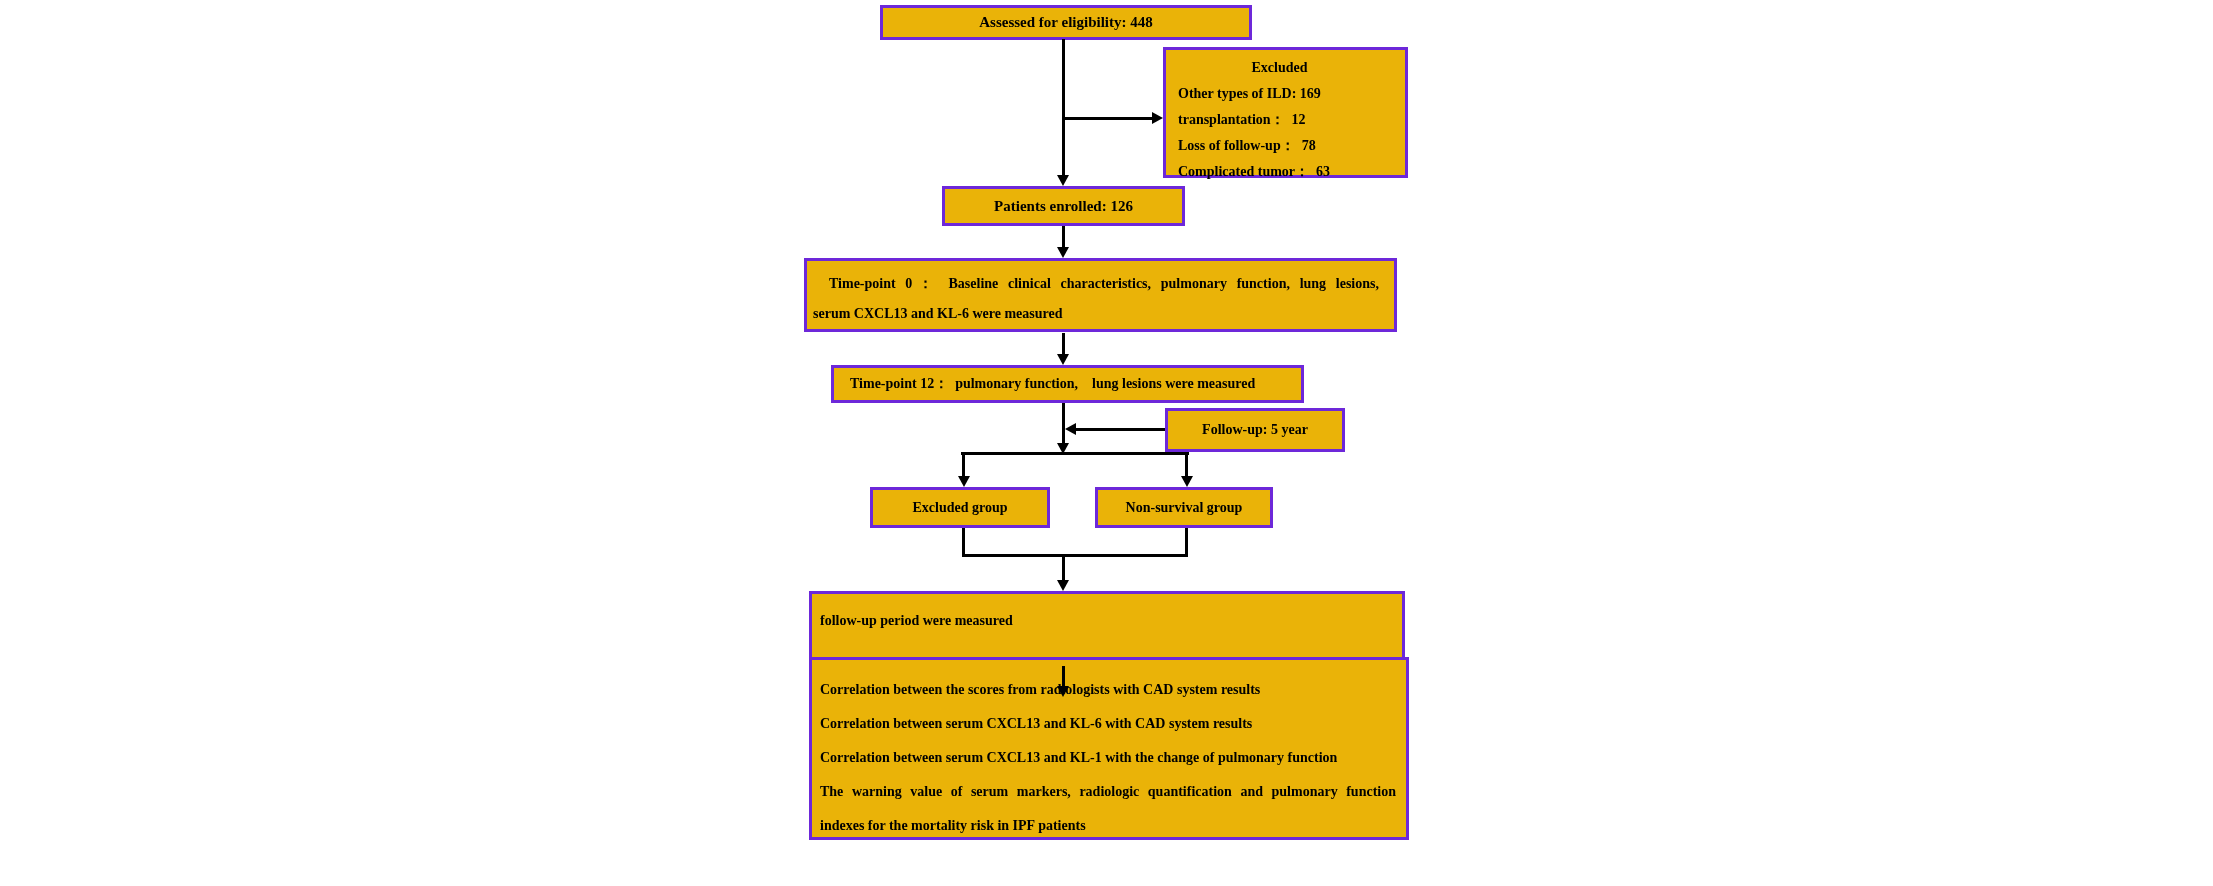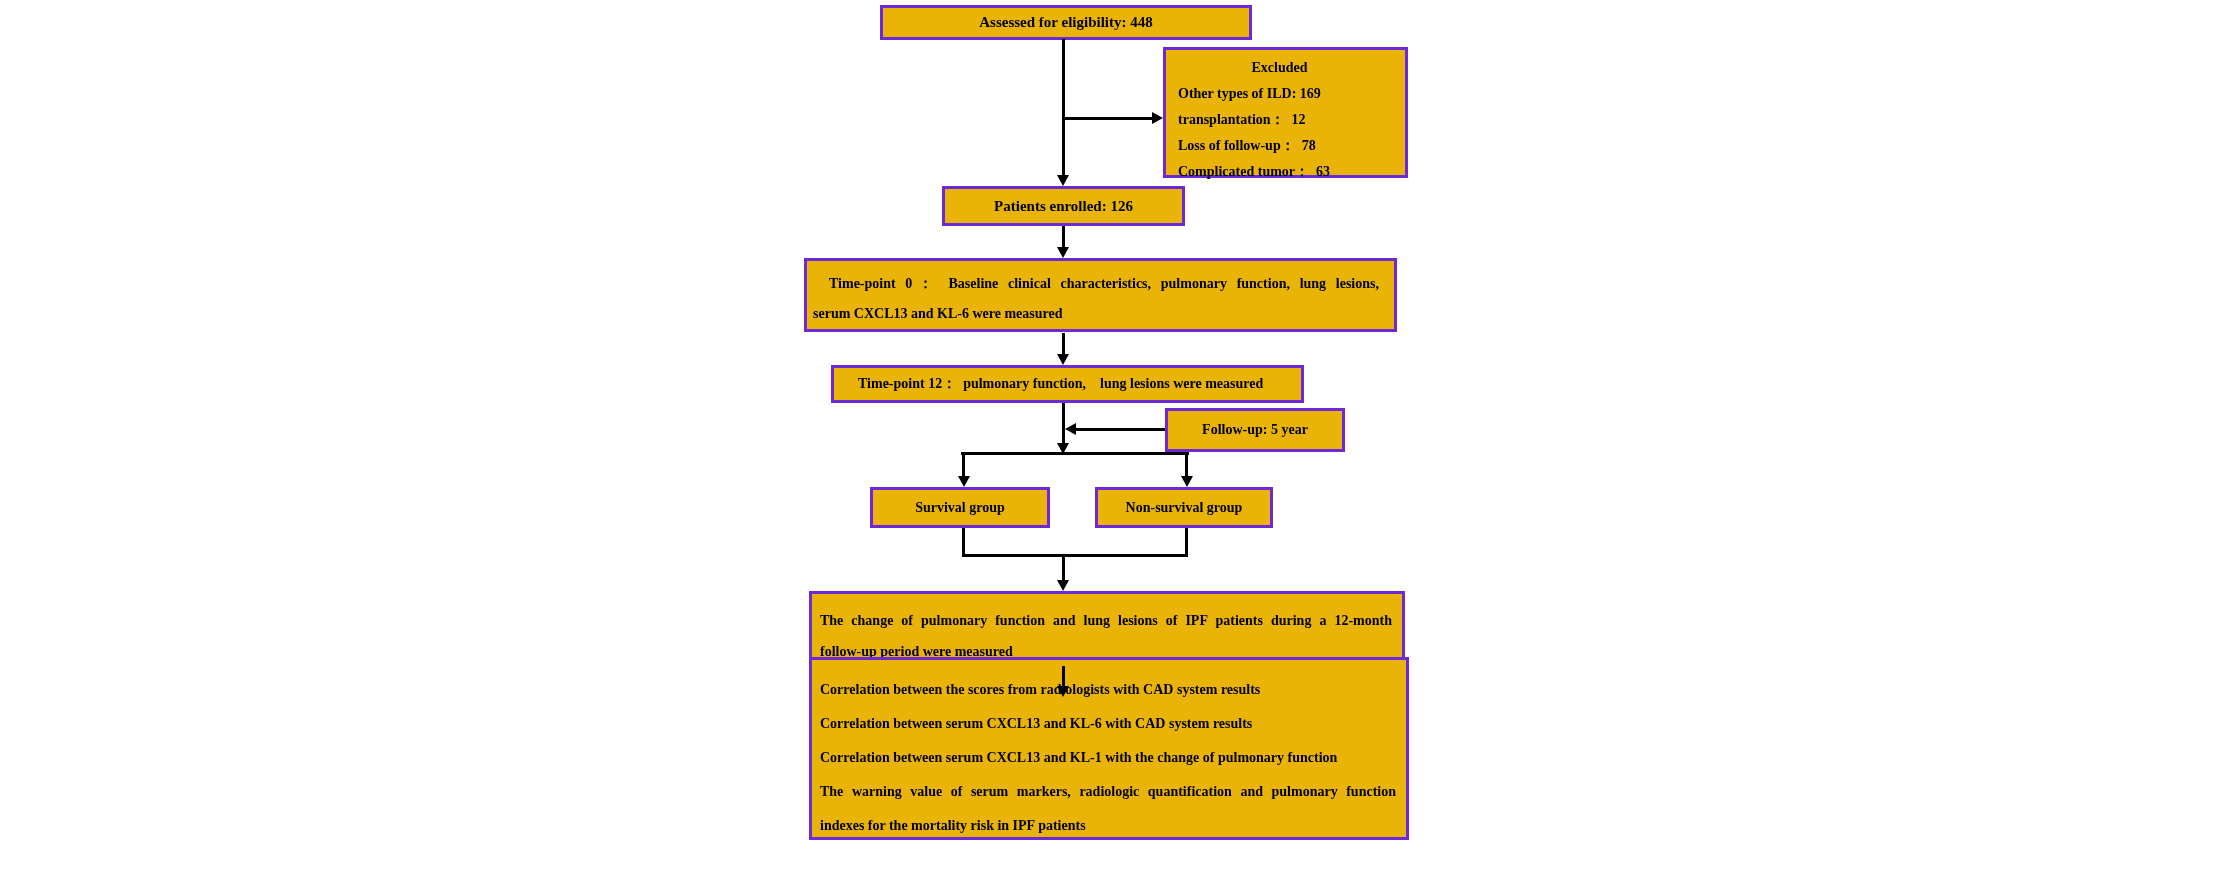--- a/index.html
+++ b/index.html
@@ -50,21 +50,21 @@
   .pre{white-space:pre;}
   .prewrap{white-space:pre-wrap;}
   .jline{
     text-align:justify;
     text-align-last:justify;
   }
   #excluded-box{padding:5px 10px 0 12px;line-height:26px;font-size:14px;}
   #excluded-box .ttl{text-align:center;padding-right:14px;}
   #timepoint0-box{padding:8px 15px 0 6px;line-height:30px;font-size:14px;}
   #timepoint0-box .l1{margin-left:16px;}
-  #timepoint12-box{display:flex;align-items:center;padding-left:24px;font-size:14px;}
+  #timepoint12-box{display:flex;align-items:center;padding-left:16px;font-size:14px;}
   #change-box{padding:11px 10px 0 8px;line-height:31px;font-size:14px;}
   #outcomes-box{padding:13px 10px 0 8px;line-height:34px;font-size:14px;}
 </style>
 </head>
 <body>
 
 <div id="canvas">
 
   <div class="box center fs15" style="left:880px;top:5px;width:372px;height:35px;">
     <span>Assessed for eligibility: 448</span>
@@ -89,29 +89,28 @@
 
   <div class="box" id="timepoint12-box" style="left:831px;top:365px;width:473px;height:38px;">
     <span class="pre">Time-point 12：  pulmonary function,    lung lesions were measured</span>
   </div>
 
   <div class="box center fs14" style="left:1165px;top:408px;width:180px;height:44px;">
     <span>Follow-up: 5 year</span>
   </div>
 
   <div class="box center fs14" style="left:870px;top:487px;width:180px;height:41px;">
-    <span>Survival group</span>
+    <span>Excluded group</span>
   </div>
 
   <div class="box center fs14" style="left:1095px;top:487px;width:178px;height:41px;text-align:right;">
     <span>Non-survival group</span>
   </div>
 
   <div class="box" id="change-box" style="left:809px;top:591px;width:596px;height:75px;">
-    <div class="jline">The change of pulmonary function and lung lesions of IPF patients during a 12-month</div>
     <div>follow-up period were measured</div>
   </div>
 
   <div class="box" id="outcomes-box" style="left:809px;top:657px;width:600px;height:183px;">
     <div>Correlation between the scores from radiologists with CAD system results</div>
     <div>Correlation between serum CXCL13 and KL-6 with CAD system results</div>
     <div>Correlation between serum CXCL13 and KL-1 with the change of pulmonary function</div>
     <div class="jline">The warning value of serum markers, radiologic quantification and pulmonary function</div>
     <div>indexes for the mortality risk in IPF patients</div>
   </div>

